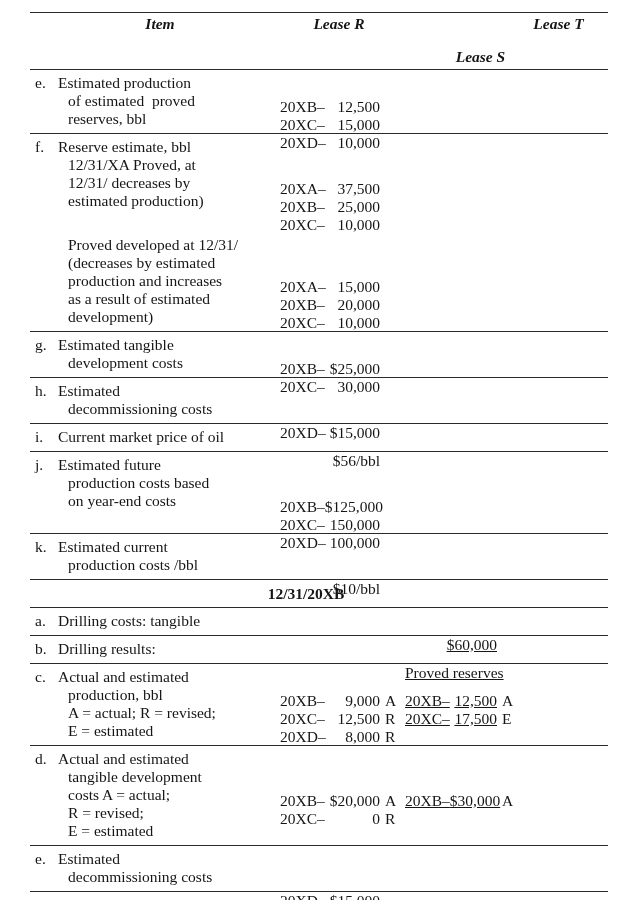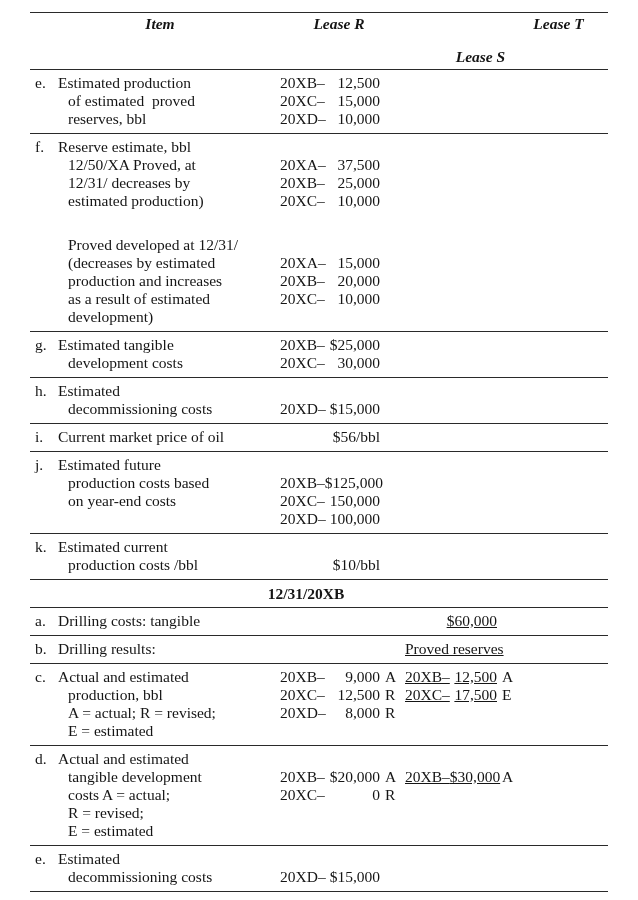--- a/index.html
+++ b/index.html
@@ -22,21 +22,21 @@
   .row  { border-bottom:1.5px solid #2a2a2a; padding:4px 0 5px 0; }
   .lrow { display:flex; height:18px; line-height:18px; }
   .lrow.blank { height:26px; }
   .c-letter { width:28px; padding-left:5px; box-sizing:border-box; }
   .c-item   { width:190px; }
   .c-r      { width:152px; }
   .c-s      { width:125px; }
   .c-t      { flex:1; }
   .it { white-space:pre; }
   .it.ind { padding-left:10px;margin-top:47px; }
-  .vline { display:flex; height:18px; line-height:18px; }
+  .vline { display:flex; height:18px; line-height:18px;margin-top:24px; }
   .vb { display:flex; white-space:pre; }
   .c-r .vb { margin-left:32px; width:100px; }
   .c-s .vb { margin-left:5px;  width:92px;text-decoration:underline; }
   .vb .pre { white-space:pre; }
   .vb .num { margin-left:auto; white-space:pre; }
   .suf { margin-left:5px; }
   
   .section-heading {
     margin-top:5px; padding-bottom:4px;
     text-align:center; font-weight:bold;
@@ -95,21 +95,21 @@
         <div class="row">
           <div class="lrow">
             <div class="c-letter">f.</div>
             <div class="c-item"><span class="it">Reserve estimate, bbl</span></div>
             <div class="c-r"></div>
             <div class="c-s"></div>
             <div class="c-t"></div>
           </div>
           <div class="lrow">
             <div class="c-letter"></div>
-            <div class="c-item"><span class="it ind">12/50/XA Proved, at</span></div>
+            <div class="c-item"><span class="it ind">12/31/XA Proved, at</span></div>
             <div class="c-r">
               <div class="vline">
                 <div class="vb"><span class="pre">20XA–</span><span class="num">37,500</span></div>
               </div>
             </div>
             <div class="c-s"></div>
             <div class="c-t"></div>
           </div>
           <div class="lrow">
             <div class="c-letter"></div>

